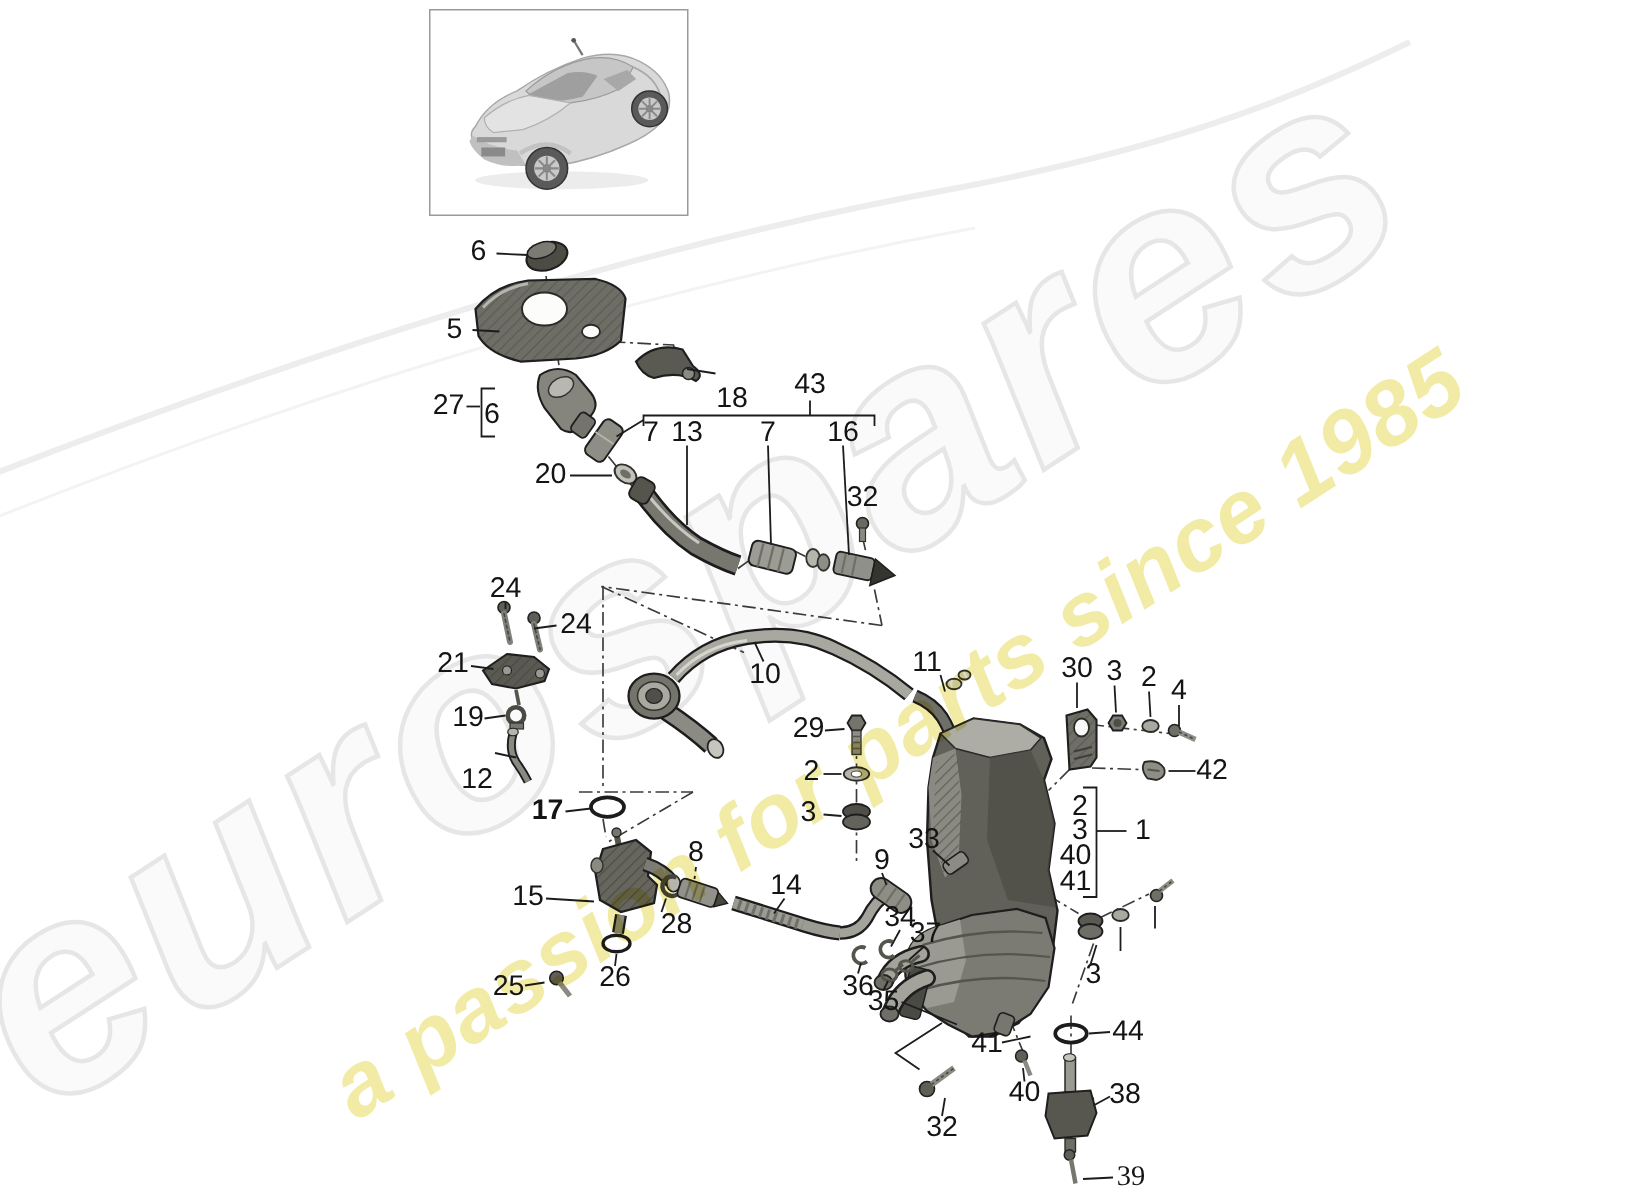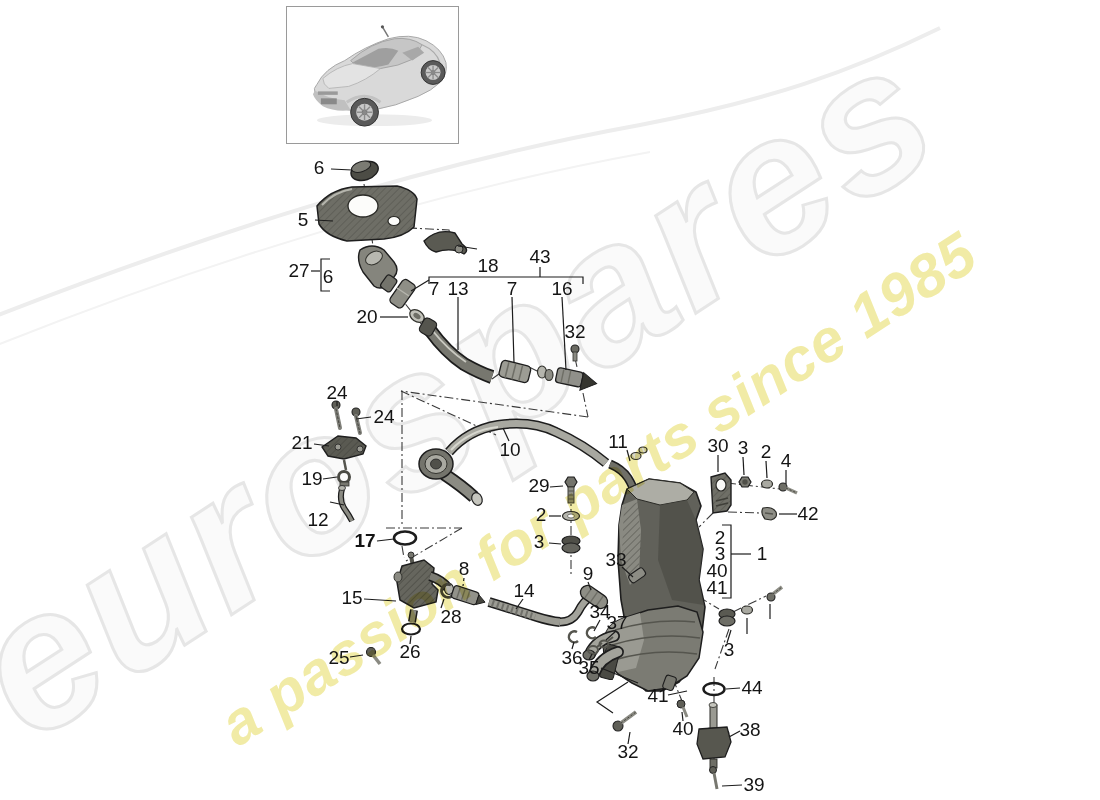--- a/index.html
+++ b/index.html
@@ -428,21 +428,21 @@
       <span class="callout" style="left: 572px; top: 658px;">36</span>
       <span class="callout" style="left: 589px; top: 668px;">35</span>
       <span class="callout" style="left: 339px; top: 658px;">25</span>
       <span class="callout" style="left: 410px; top: 652px;">26</span>
       <span class="callout" style="left: 729px; top: 650px;">3</span>
       <span class="callout" style="left: 658px; top: 696px;">41</span>
       <span class="callout" style="left: 683px; top: 729px;">40</span>
       <span class="callout" style="left: 628px; top: 752px;">32</span>
       <span class="callout" style="left: 752px; top: 688px;">44</span>
       <span class="callout" style="left: 750px; top: 730px;">38</span>
-      <span class="callout" style="left: 754px; top: 785px;">39</span>
+      <span class="callout" style="left: 754px; top: 785px; font-family: Liberation Serif, serif;">39</span>
     </div>
 
   <div class="car-box">
     <svg width="171" height="136" viewBox="0 0 172 137">
       <ellipse cx="88" cy="114" rx="58" ry="6" fill="#ececec"></ellipse>
       <path d="M30,78 Q38,62 58,54 Q78,40 102,32 Q124,26 140,34 Q156,42 160,56 Q162,68 154,76 Q146,84 132,90 Q110,100 86,104 Q62,106 46,100 Q32,94 28,86 Q26,82 30,78 Z" fill="#d9d9d9" stroke="#a8a8a8" stroke-width="1"></path>
       <path d="M64,54 Q84,36 108,32 Q124,30 136,38 L128,52 Q112,60 94,62 L72,62 Z" fill="#c6c6c6" stroke="#9a9a9a" stroke-width="0.8"></path>
       <path d="M66,56 L92,42 Q104,40 112,44 L102,58 Q86,62 74,61 Z" fill="#9f9f9f"></path>
       <path d="M116,46 L132,40 L138,46 L126,54 Z" fill="#a8a8a8"></path>
       <path d="M36,72 Q50,60 66,57 L94,62 Q80,74 62,80 L42,82 Q36,78 36,72 Z" fill="#e3e3e3" stroke="#b0b0b0" stroke-width="0.8"></path>

